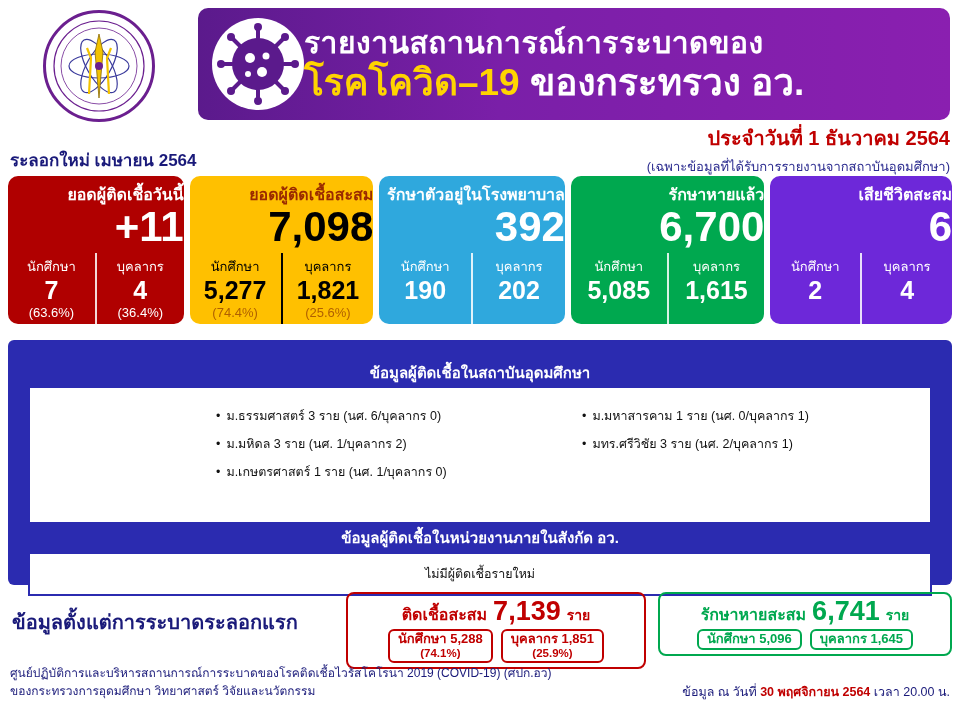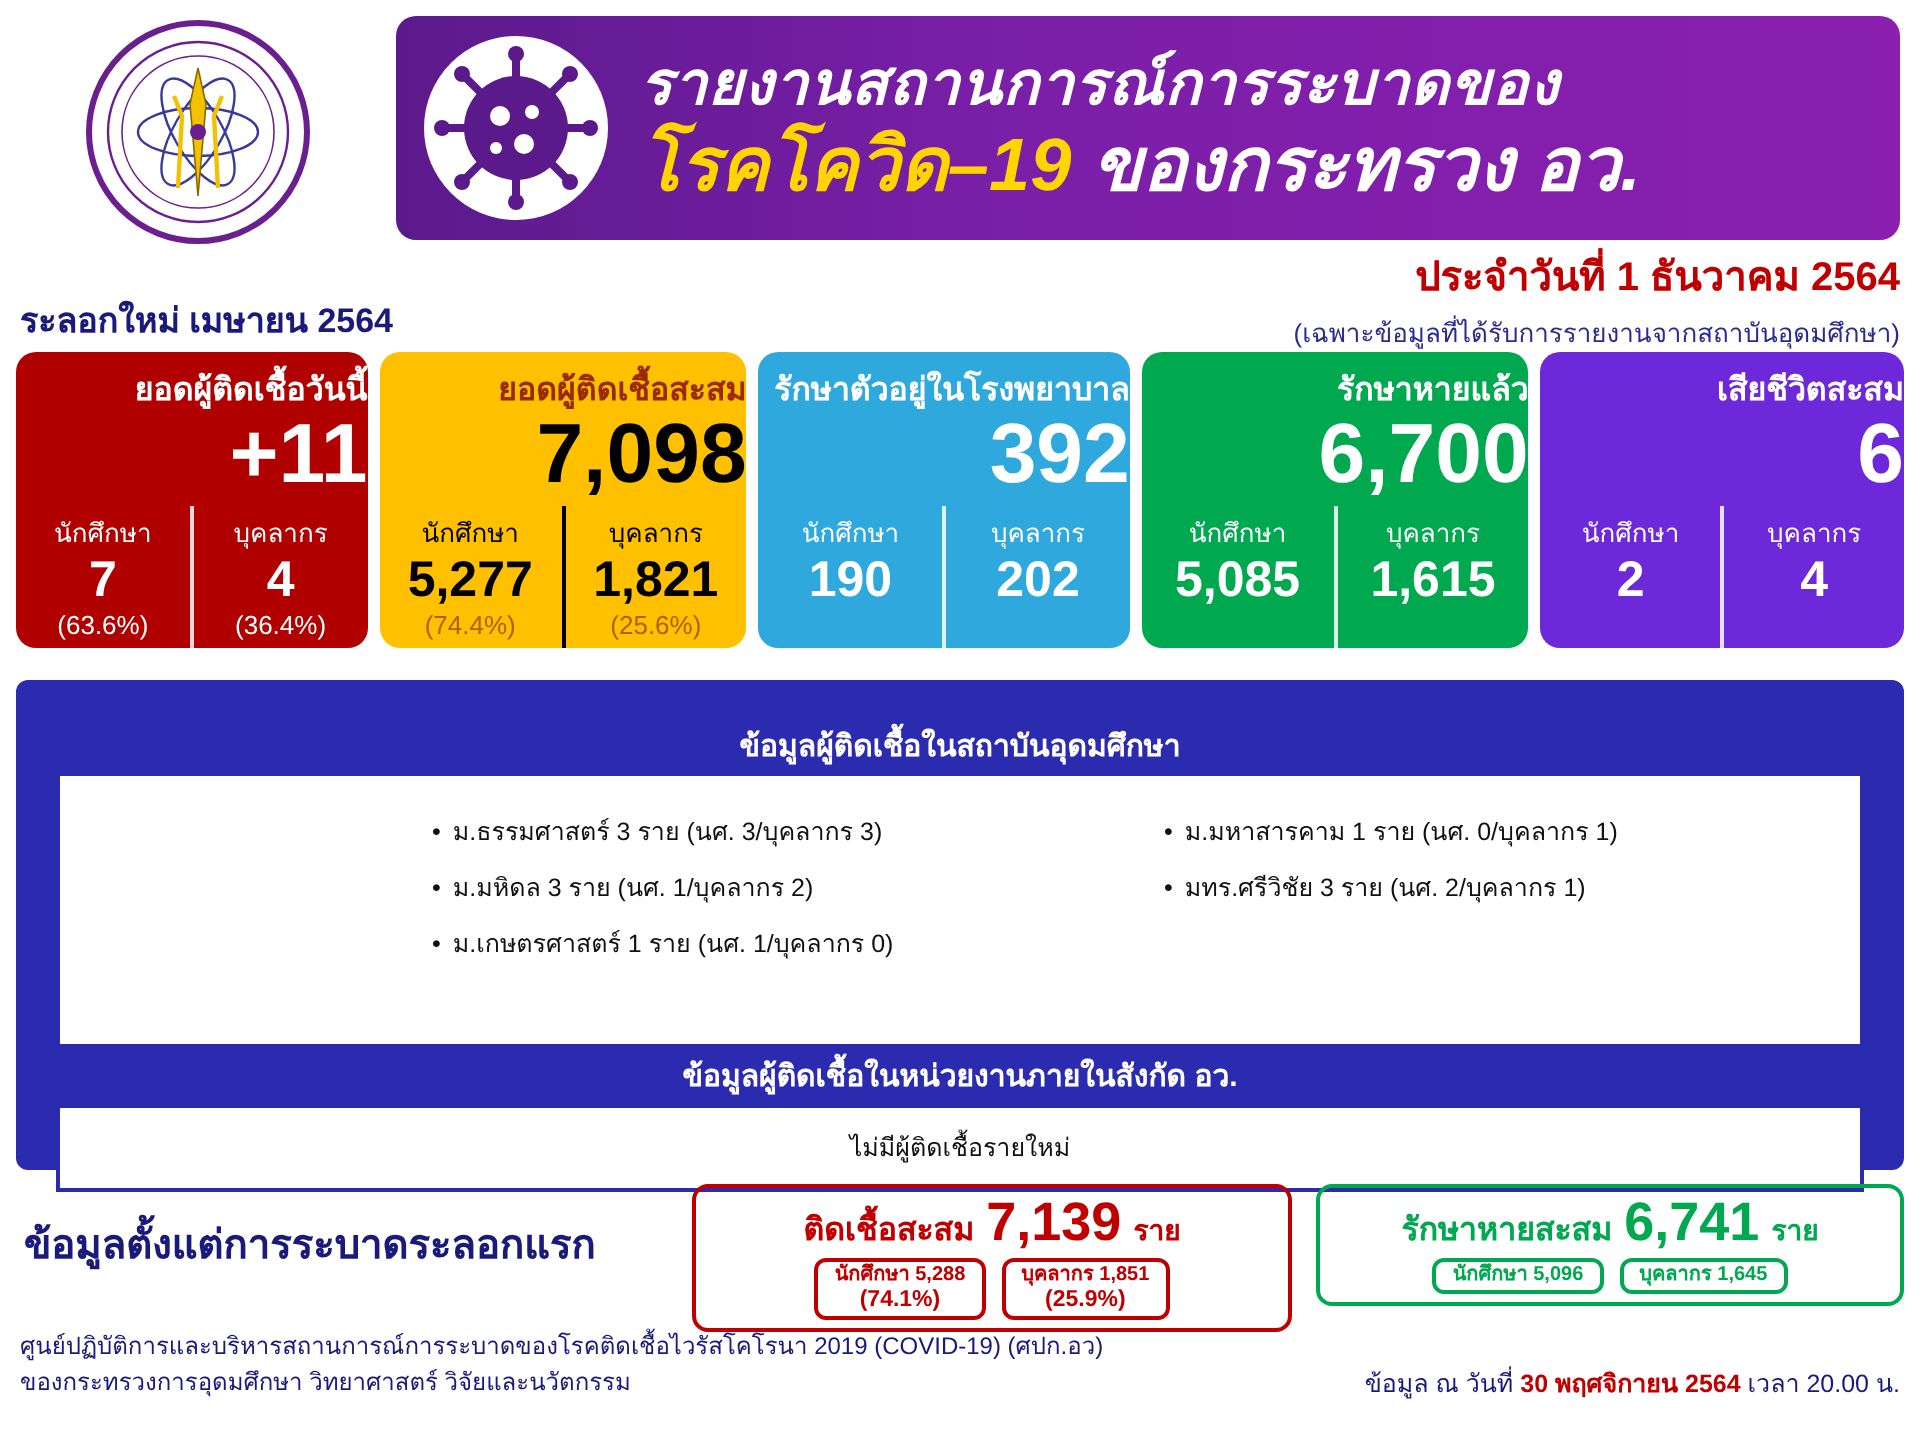--- a/index.html
+++ b/index.html
@@ -19,21 +19,21 @@
     border-radius: 10px;
     display: flex; align-items: center;
   }
   .virus-badge {
     width: 92px; height: 92px; margin-left: 14px;
     border-radius: 50%;
     background: #ffffff;
     position: relative; flex: 0 0 auto;
     display: flex; align-items: center; justify-content: center;
   }
-  .header-text { margin-left: 16px; color: #ffffff; line-height: 1.0; font-style: italic; }
+  .header-text { margin-left: 0; color: #ffffff; line-height: 1.0; }
   .header-line1 {
     font-size: 30px; font-weight: bold; letter-spacing: .5px;
   }
   .header-line2 { margin-top: 6px; font-size: 37px; font-weight: bold; }
   .header-line2 .yellow { color: #ffd400; }
   .header-line2 .white { color: #ffffff; }
 
   
   .logo {
     position: absolute; left: 8px; top: 8px; width: 182px; height: 116px;
@@ -124,21 +124,21 @@
   .fw-top .t { font-size: 16px; font-weight: bold; }
   .fw-top .n { font-size: 27px; font-weight: bold; }
   .fw-top .u { font-size: 14px; font-weight: bold; }
   .fw-box.red .t, .fw-box.red .n, .fw-box.red .u { color: #c00000; }
   .fw-box.green .t, .fw-box.green .n, .fw-box.green .u { color: #00a84f; }
   .fw-subrow { display: flex; gap: 8px; margin-top: 2px; }
   .fw-pill {
     border-radius: 6px; padding: 1px 8px; display: flex; flex-direction: column;
     align-items: center; line-height: 1.15;
   }
-  .fw-pill .a { font-size: 10px; font-weight: bold; }
+  .fw-pill .a { font-size: 13px; font-weight: bold; }
   .fw-pill .b { font-size: 11.5px; font-weight: bold; }
   .fw-box.red .fw-pill { border: 2px solid #c00000; color: #c00000; }
   .fw-box.green .fw-pill { border: 2px solid #00a84f; color: #00a84f; }
 
   
   .footer { position: absolute; left: 10px; top: 664px; width: 940px; }
   .footer-left { font-size: 12px; color: #1a1a7a; line-height: 1.5; }
   .footer-right {
     position: absolute; right: 0; top: 18px; font-size: 12.5px; color: #1a1a7a;
   }
@@ -299,21 +299,21 @@
         </div>
       </div>
     </div>
 
   </div>
 
   <div class="panel">
     <div class="panel-head">ข้อมูลผู้ติดเชื้อในสถาบันอุดมศึกษา</div>
     <div class="panel-body">
       <div class="bullet-col">
-        <div class="bullet-item">ม.ธรรมศาสตร์ 3 ราย (นศ. 3/บุคลากร 3)</div>
+        <div class="bullet-item">ม.ธรรมศาสตร์ 3 ราย (นศ. 6/บุคลากร 0)</div>
         <div class="bullet-item">ม.มหิดล 3 ราย (นศ. 1/บุคลากร 2)</div>
         <div class="bullet-item">ม.เกษตรศาสตร์ 1 ราย (นศ. 1/บุคลากร 0)</div>
       </div>
       <div class="bullet-col right">
         <div class="bullet-item">ม.มหาสารคาม 1 ราย (นศ. 0/บุคลากร 1)</div>
         <div class="bullet-item">มทร.ศรีวิชัย 3 ราย (นศ. 2/บุคลากร 1)</div>
       </div>
     </div>
     <div class="panel-head2">ข้อมูลผู้ติดเชื้อในหน่วยงานภายในสังกัด อว.</div>
     <div class="panel-body2">ไม่มีผู้ติดเชื้อรายใหม่</div>

